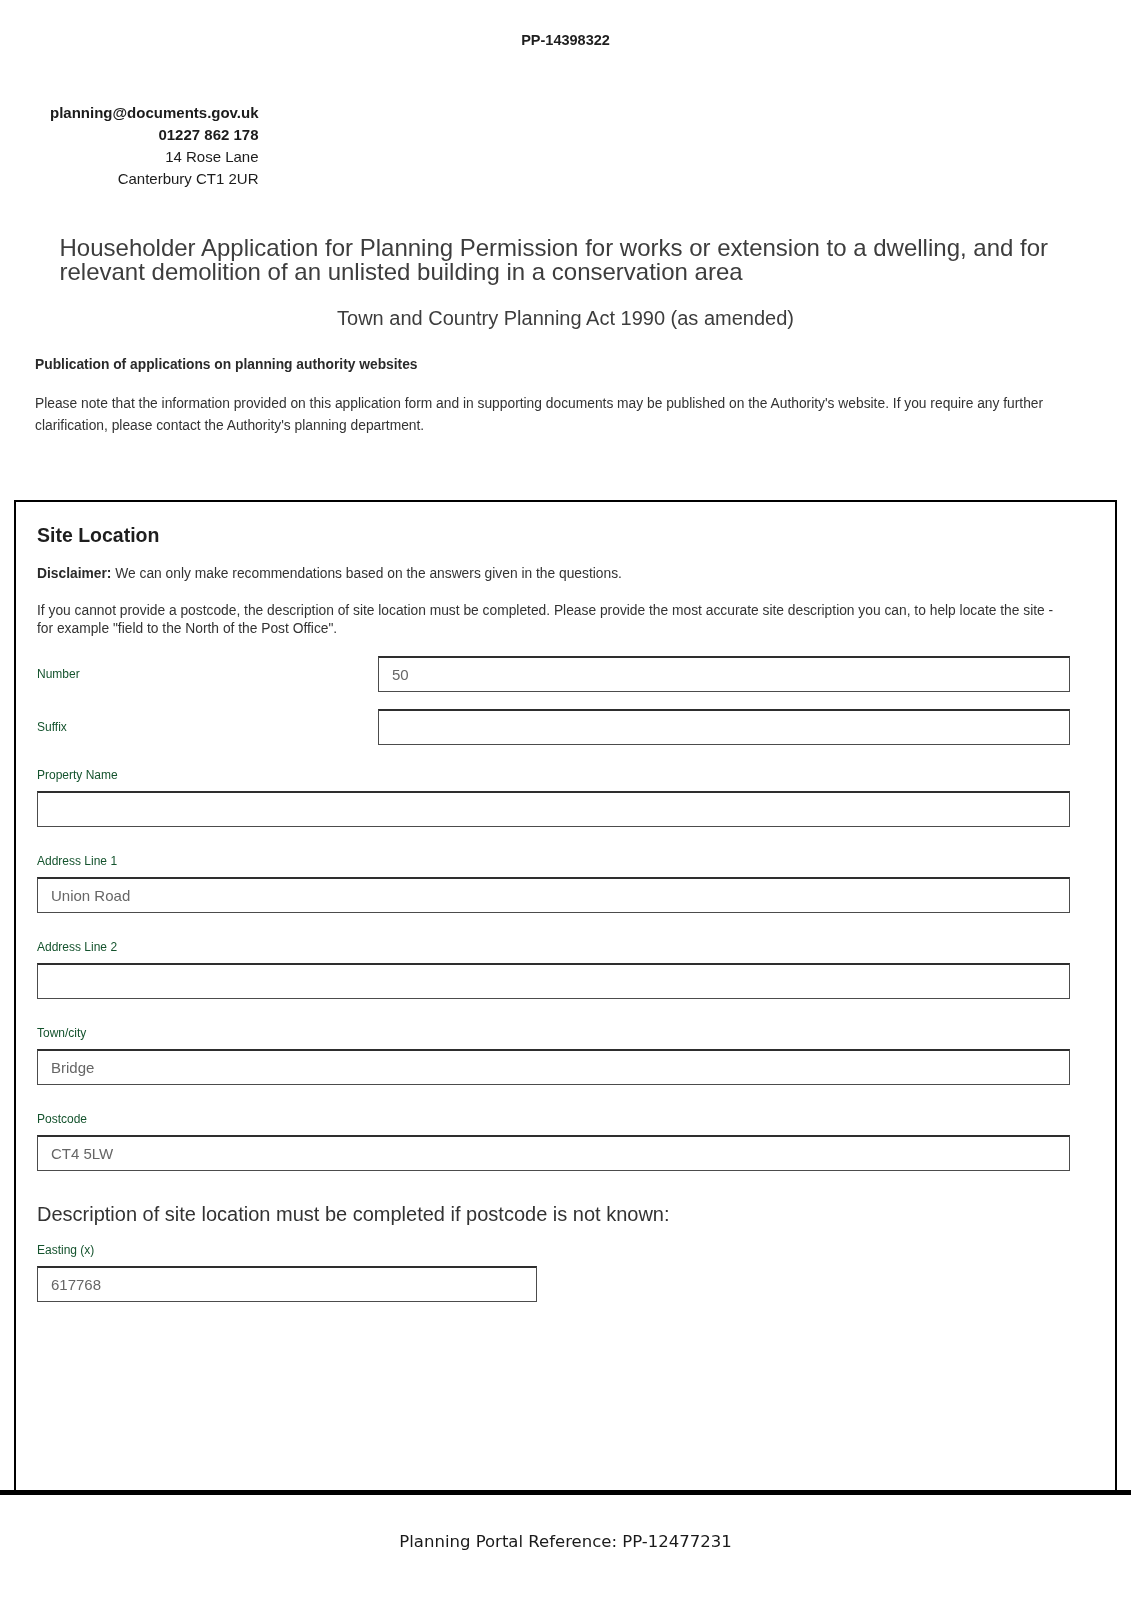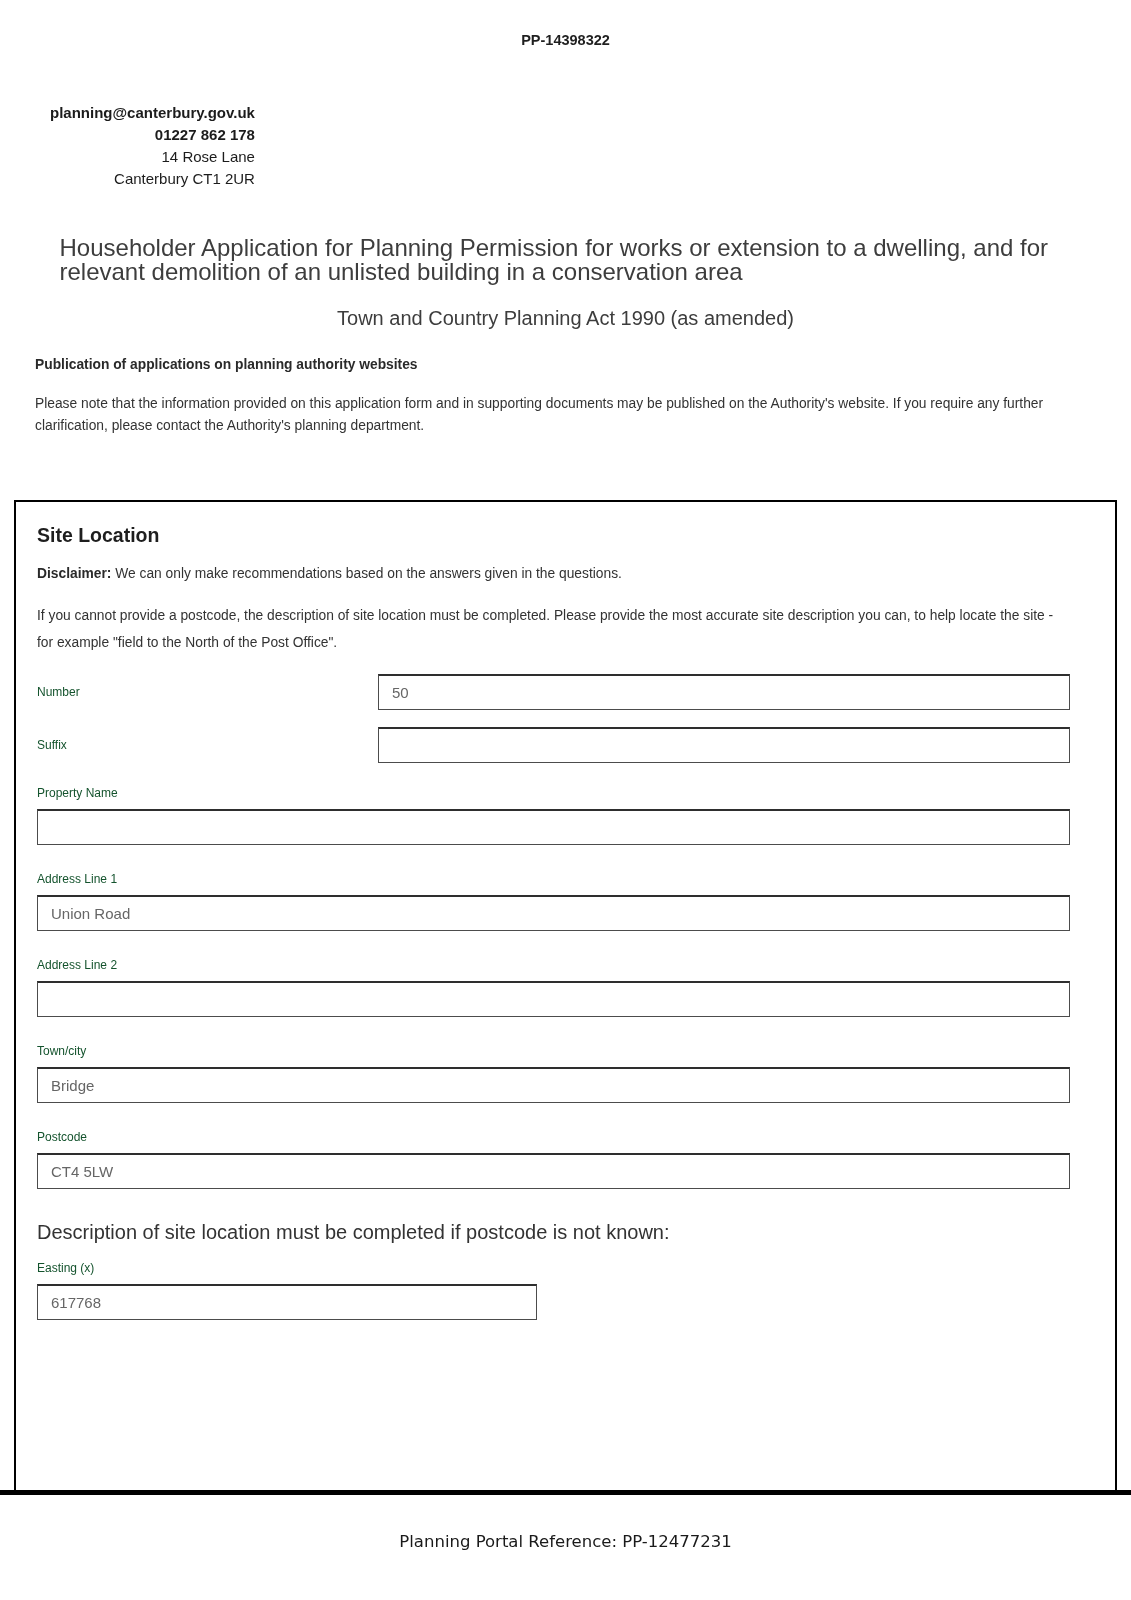--- a/index.html
+++ b/index.html
@@ -94,21 +94,21 @@
   }
   .disclaimer {
     margin-top: 19px;
     font-size: 13.8px;
     color: #333;
   }
   .disclaimer .bold { font-weight: bold; color: #2a2a2a; }
   .instructions {
     margin-top: 21px;
     font-size: 13.8px;
-    line-height: 27px;
+    line-height: 18px;
     color: #333;
   }
 
   .field-label {
     display: block;
     font-size: 12px;
     line-height: 16px;
     color: #14532d;
   }
   input.text-input {
@@ -166,21 +166,21 @@
     color: #1a1a1a;
   }
 </style>
 </head>
 <body>
 
 <div class="ref-header">PP-14398322</div>
 
 <div class="header-row">
   <div class="contact">
-    <div class="bold">planning@canterbury.gov.uk</div>
+    <div class="bold">planning@documents.gov.uk</div>
     <div class="bold">01227 862 178</div>
     <div>14 Rose Lane</div>
     <div>Canterbury CT1 2UR</div>
   </div>
 </div>
 
 <div class="doc-title">Householder Application for Planning Permission for works or extension to a dwelling, and for relevant demolition of an unlisted building in a conservation area</div>
 <div class="doc-subtitle">Town and Country Planning Act 1990 (as amended)</div>
 <div class="pub-heading">Publication of applications on planning authority websites</div>
 <div class="pub-note">Please note that the information provided on this application form and in supporting documents may be published on the Authority's website. If you require any further clarification, please contact the Authority's planning department.</div>

